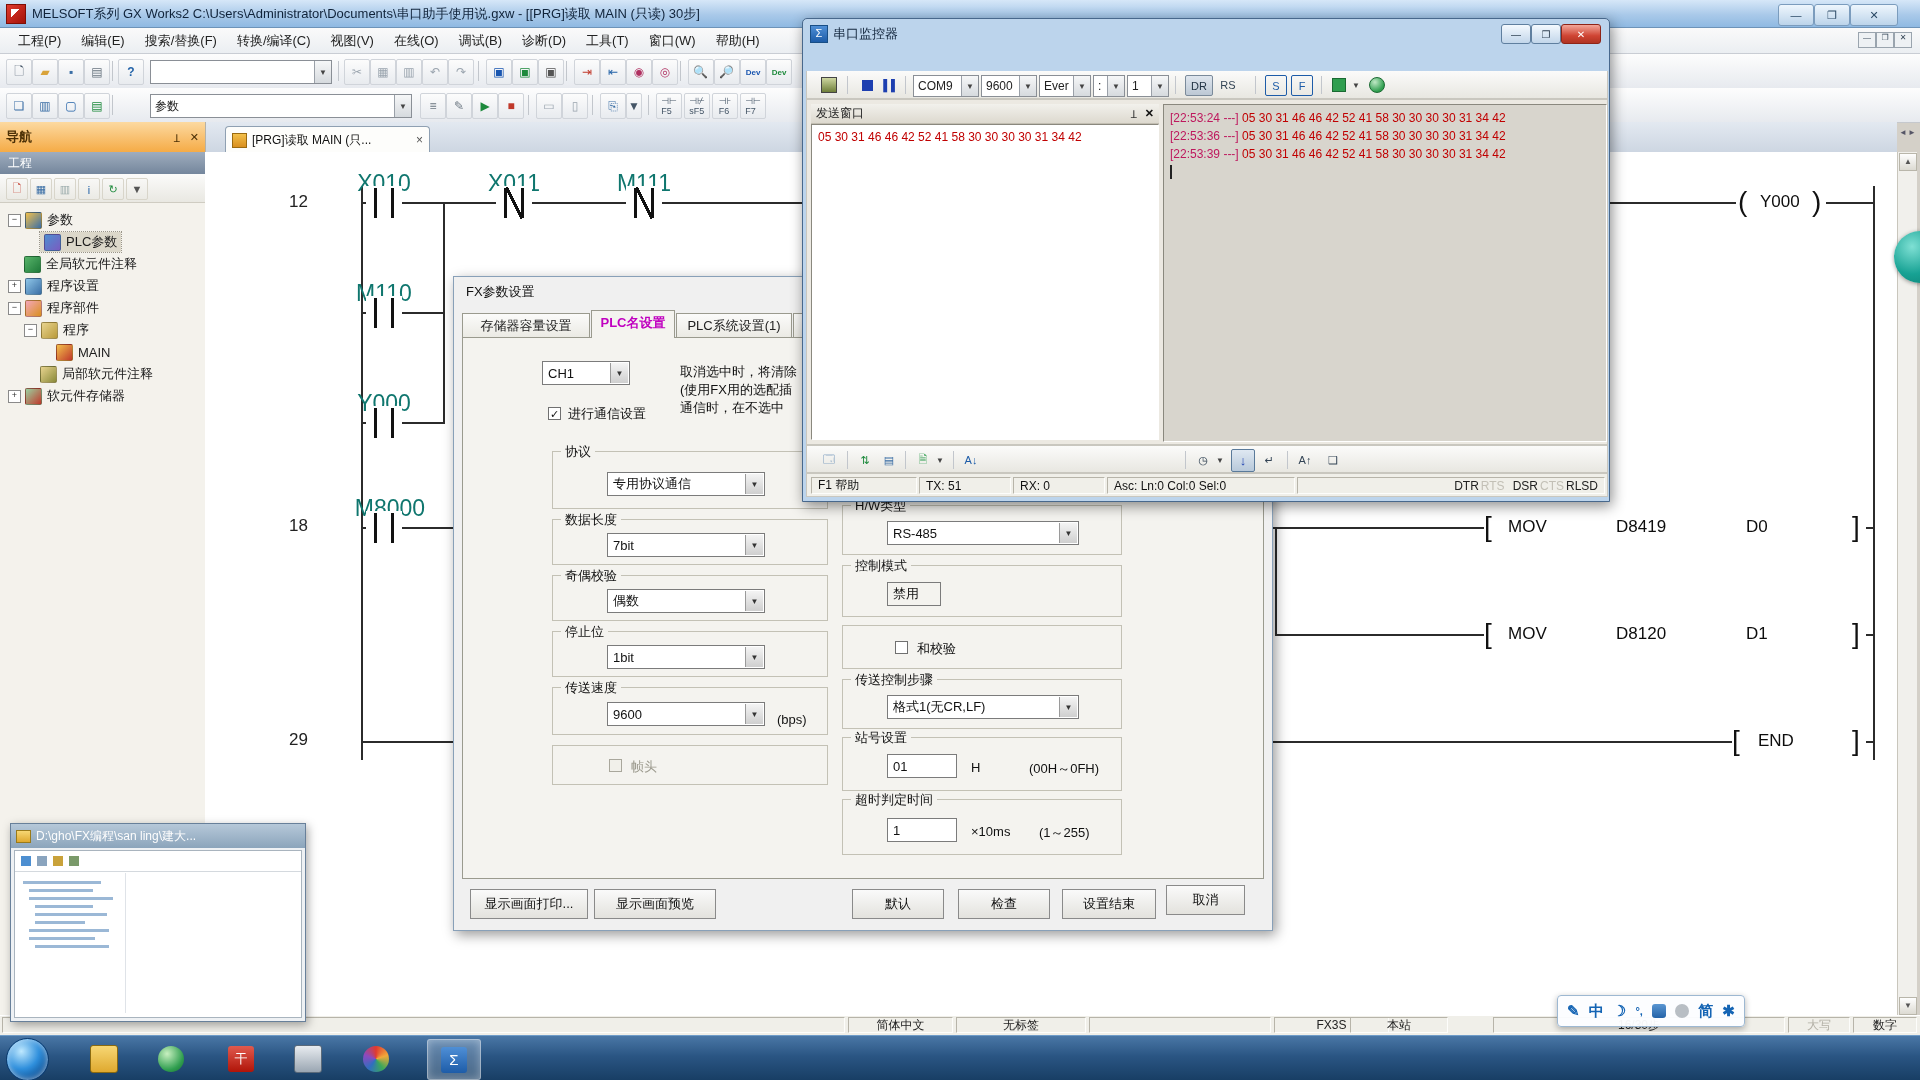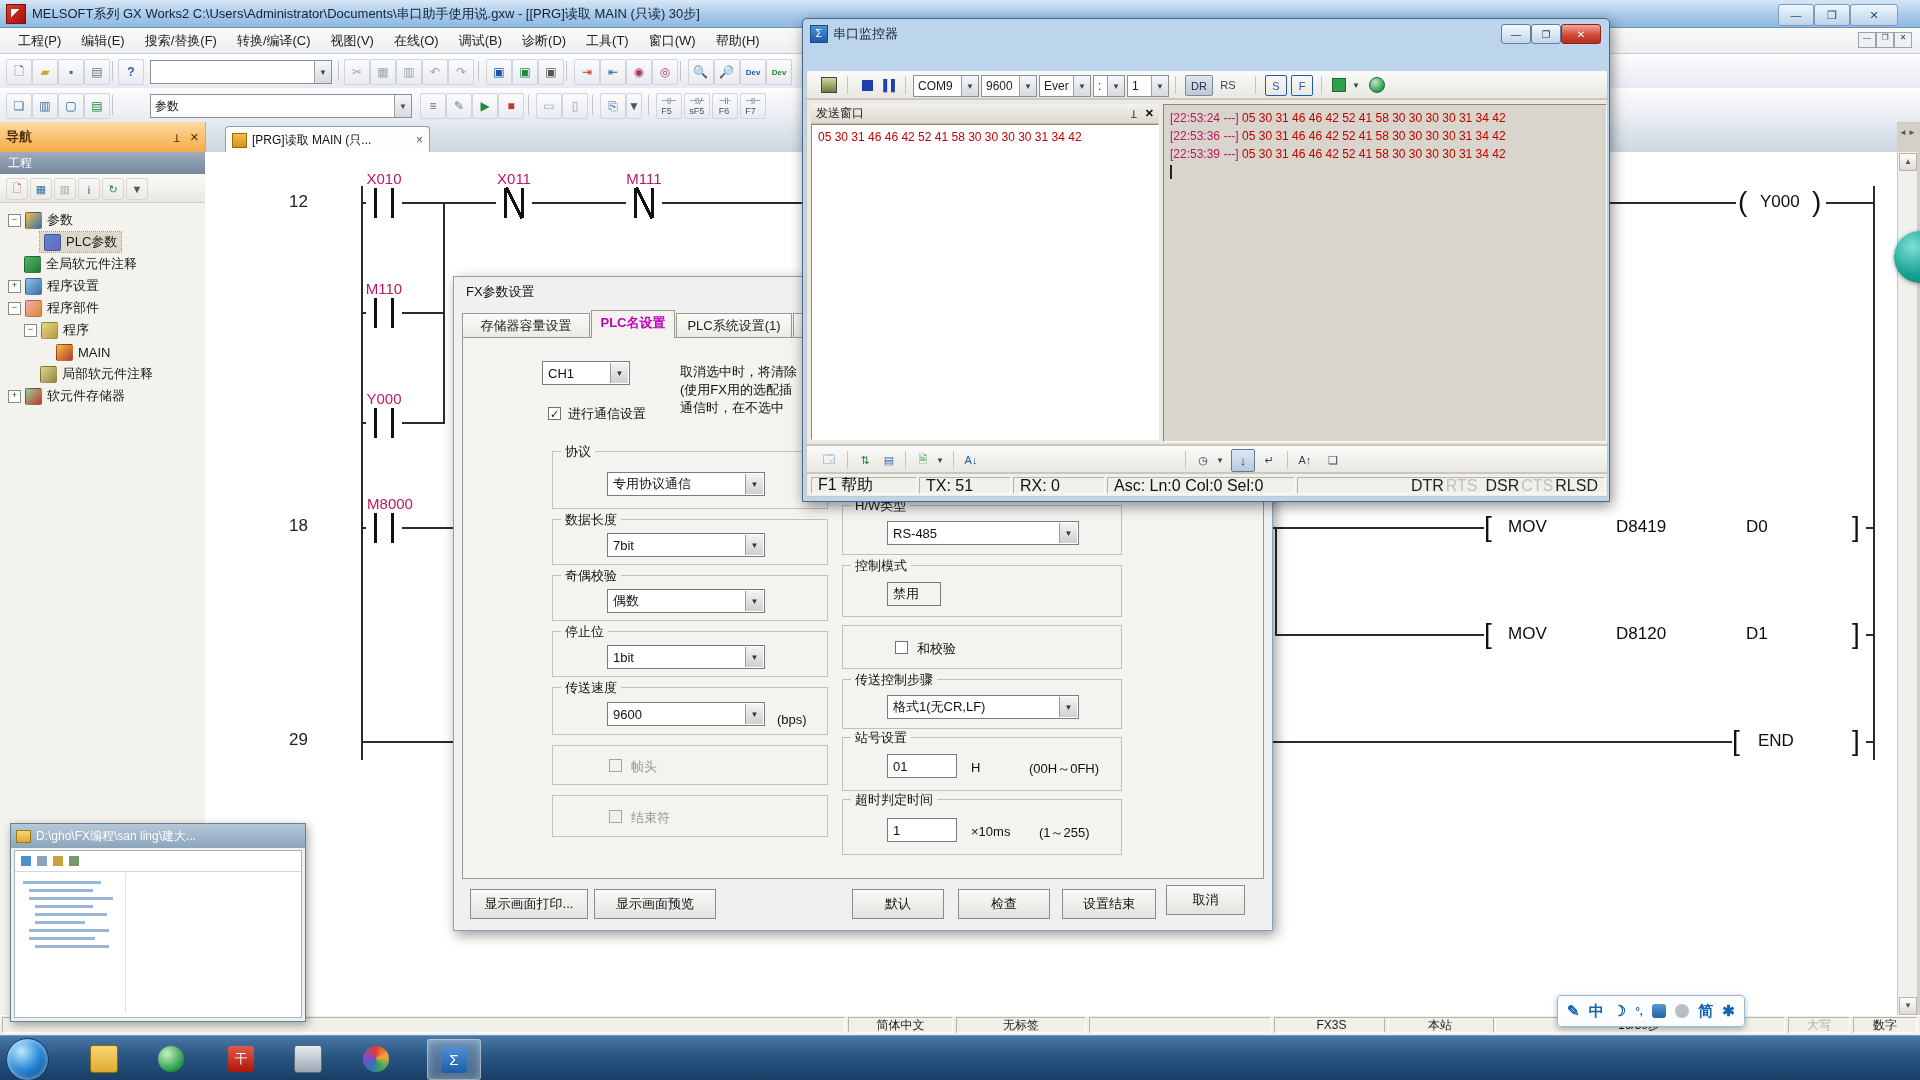--- a/index.html
+++ b/index.html
@@ -44,21 +44,21 @@
   .nti{position:absolute;top:4px;width:20px;height:20px;border:1px solid #d8d5ca;border-radius:2px;
     display:flex;align-items:center;justify-content:center;font-size:11px}
   .tree-row{position:absolute;height:20px;display:flex;align-items:center;font-size:13px;color:#1c1c1c;white-space:nowrap}
   .exp{width:11px;height:11px;border:1px solid #8a8a8a;background:#fff;font-size:9px;line-height:9px;
     text-align:center;color:#333;margin-right:4px;flex:0 0 auto}
   .nico{width:15px;height:15px;border-radius:2px;margin-right:5px;flex:0 0 auto;border:1px solid rgba(0,0,0,.25)}
   .sel{background:#dcd8ca;outline:1px dotted #9a968a}
   
   .ladder{left:205px;top:152px;width:1692px;height:863px;background:#fff}
   .lline{position:absolute;background:#2b2b2b}
-  .dev{position:absolute;font-size:15px;color:#be185d;transform:translateX(-50%);white-space:nowrap}
+  .dev{position:absolute;font-size:23px;color:#0f766e;transform:translateX(-50%);white-space:nowrap}
   .rn{position:absolute;width:60px;text-align:right;font-size:17px;color:#222}
   .ct{position:absolute;width:36px;height:34px;background:#fff}
   .ct .b1,.ct .b2{position:absolute;top:2px;bottom:2px;width:3px;background:#111}
   .ct .b1{left:8px}.ct .b2{right:8px}
   .ct.nc::after{content:"";position:absolute;left:10px;right:10px;top:1px;bottom:1px;
     background:linear-gradient(to top right,transparent 46%,#111 46%,#111 56%,transparent 56%)}
   .br{position:absolute;font-size:28px;color:#111;background:#fff;line-height:28px}
   .itxt{position:absolute;font-size:17px;color:#0d0d0d;background:#fff;padding:0 2px;white-space:nowrap}
   .scroll{left:1897px;top:152px;width:19px;height:863px;background:#f1f0ec;border-left:1px solid #c9c6bc}
   .sarrow{position:absolute;left:1px;width:16px;height:16px;background:linear-gradient(#fefefe,#dcdad2);
@@ -86,21 +86,21 @@
   .ser-body{left:3px;top:80px;width:802px;height:346px;background:#ece9e2;border:1px solid #c9c7bf;box-sizing:border-box}
   .pane-hd{position:absolute;left:0;top:0;right:0;height:20px;background:linear-gradient(#f2f1ec,#ddd9cf);
     border-bottom:1px solid #c2beb2;display:flex;align-items:center;font-size:12px;padding-left:5px;box-sizing:border-box;color:#222}
   .sunk{border-top:1px solid #8a887e;border-left:1px solid #8a887e;border-bottom:1px solid #fff;border-right:1px solid #fff}
   .hex{color:#c00000}
   .tms{color:#be185d}
   .ser-bt2{left:3px;top:426px;width:802px;height:28px;background:linear-gradient(#fbfbfa,#e8e7e1);
     border:1px solid #c9c7bf;box-sizing:border-box}
   .ser-status{left:3px;top:454px;width:802px;height:24px;background:#f0efe9;border:1px solid #c9c7bf;box-sizing:border-box}
   .ssc{position:absolute;top:3px;height:17px;border:1px solid;border-color:#b7b4a9 #fdfdfb #fdfdfb #b7b4a9;
-    font-size:16px;display:flex;align-items:center;padding-left:6px;box-sizing:border-box}
+    font-size:12px;display:flex;align-items:center;padding-left:6px;box-sizing:border-box}
   
   .fxdlg{left:453px;top:276px;width:820px;height:655px;background:#f0f0f0;border:1px solid #88a0b8;
     box-shadow:3px 4px 12px rgba(0,0,0,.4);box-sizing:border-box}
   .fx-title{position:absolute;left:12px;top:6px;font-size:13px;color:#111}
   .tab{position:absolute;top:36px;height:24px;background:linear-gradient(#fbfbfa,#ebeae4);
     border:1px solid #9a9a8e;border-bottom:none;font-size:13px;text-align:center;line-height:24px;color:#222;box-sizing:border-box}
   .tab.act{top:33px;height:28px;background:#f4f3ef;color:#c000c0;z-index:2;font-weight:bold}
   .fx-box{position:absolute;left:8px;top:60px;width:802px;height:542px;background:#f4f3ef;
     border:1px solid #9a9a8e;box-sizing:border-box}
   .fs{position:absolute;border:1px solid #c3c1b5;box-sizing:border-box}
@@ -433,21 +433,21 @@
   <div class="sarrow" style="top:845px">▼</div>
 </div>
 <div class="a teal" style="left:1894px;top:231px"></div>
 
 <div class="a statusbar">
   <div class="sbc" style="left:2px;width:843px"></div>
   <div class="sbc" style="left:848px;width:105px">简体中文</div>
   <div class="sbc" style="left:956px;width:130px">无标签</div>
   <div class="sbc" style="left:1089px;width:182px"></div>
   <div class="sbc" style="left:1274px;width:115px">FX3S</div>
-  <div class="sbc" style="left:1384px;width:112px">本站</div>
+  <div class="sbc" style="left:1350px;width:98px">本站</div>
   <div class="sbc" style="left:1493px;width:292px">16/30步</div>
   <div class="sbc" style="left:1788px;width:62px;color:#b3b0a6">大写</div>
   <div class="sbc" style="left:1853px;width:64px">数字</div>
 </div>
 
 <div class="a fxdlg" style="z-index:10">
   <div class="fx-title">FX参数设置</div>
   <div class="tab" style="left:8px;width:128px">存储器容量设置</div>
   <div class="tab act" style="left:137px;width:84px">PLC名设置</div>
   <div class="tab" style="left:222px;width:116px">PLC系统设置(1)</div>
@@ -496,24 +496,20 @@
     <span class="lg">传送速度</span>
     <div class="cmb" style="left:54px;top:14px;width:158px">
       <span class="val">9600</span>
         <span class="dd">▼</span>
     </div>
     <span class="lbl" style="left:224px;top:24px">(bps)</span>
   </div>
   <div class="fs" style="left:98px;top:468px;width:276px;height:40px">
     <div class="cb dis" style="left:56px;top:13px"></div>
     <span class="lbl dis" style="left:78px;top:12px">帧头</span>
-  </div>
-  <div class="fs" style="left:98px;top:518px;width:276px;height:42px">
-    <div class="cb dis" style="left:56px;top:14px"></div>
-    <span class="lbl dis" style="left:78px;top:13px">结束符</span>
   </div>
 
   <div class="fs" style="left:388px;top:228px;width:280px;height:50px">
     <span class="lg">H/W类型</span>
     <div class="cmb" style="left:44px;top:15px;width:192px">
       <span class="val">RS-485</span>
         <span class="dd">▼</span>
     </div>
   </div>
   <div class="fs" style="left:388px;top:288px;width:280px;height:52px">

